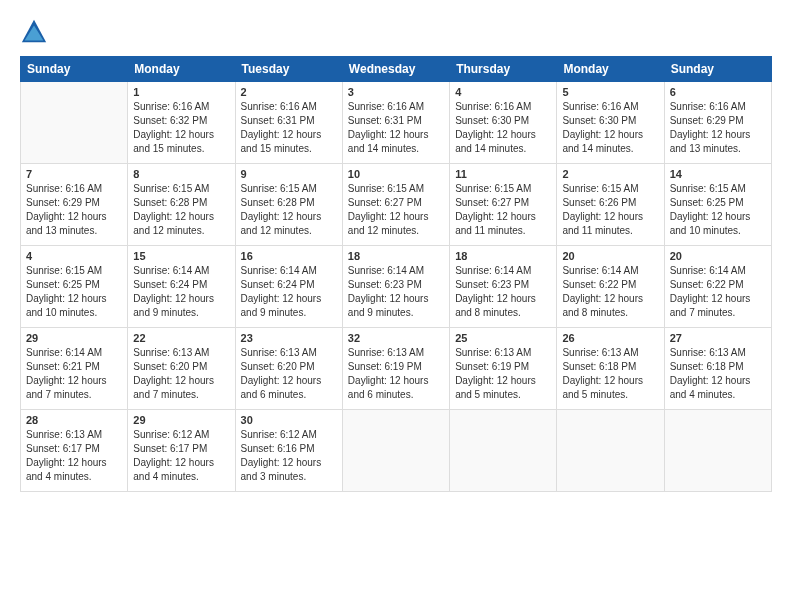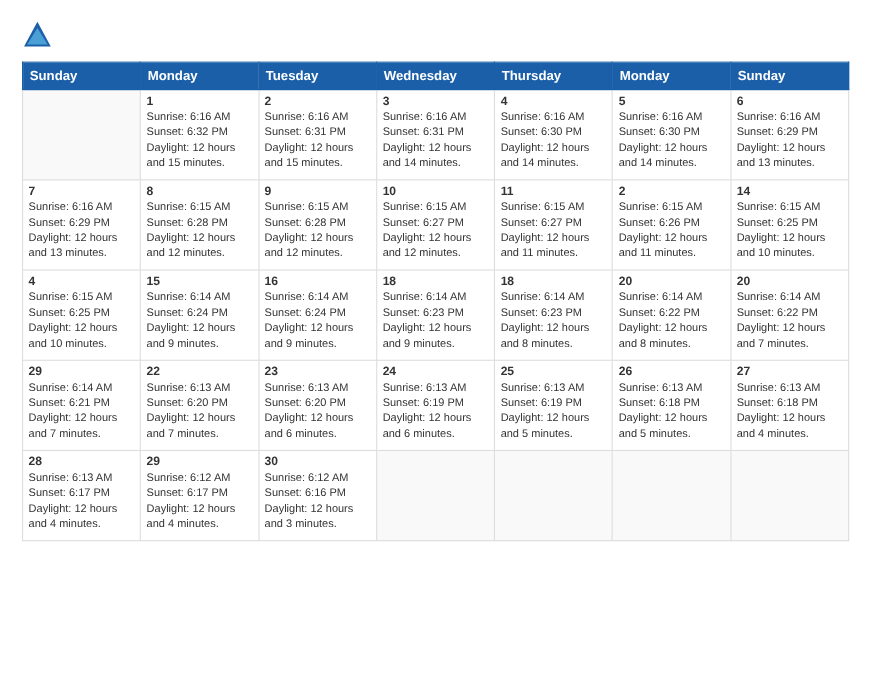--- a/index.html
+++ b/index.html
@@ -288,21 +288,21 @@
 and 7 minutes.</div>
           </td>
           <td>
             <span class="day-num">23</span>
             <div class="day-info" style="white-space: pre-line;">Sunrise: 6:13 AM
 Sunset: 6:20 PM
 Daylight: 12 hours
 and 6 minutes.</div>
           </td>
           <td>
-            <span class="day-num">24</span>
+            <span class="day-num">32</span>
             <div class="day-info" style="white-space: pre-line;">Sunrise: 6:13 AM
 Sunset: 6:19 PM
 Daylight: 12 hours
 and 6 minutes.</div>
           </td>
           <td>
             <span class="day-num">25</span>
             <div class="day-info" style="white-space: pre-line;">Sunrise: 6:13 AM
 Sunset: 6:19 PM
 Daylight: 12 hours

